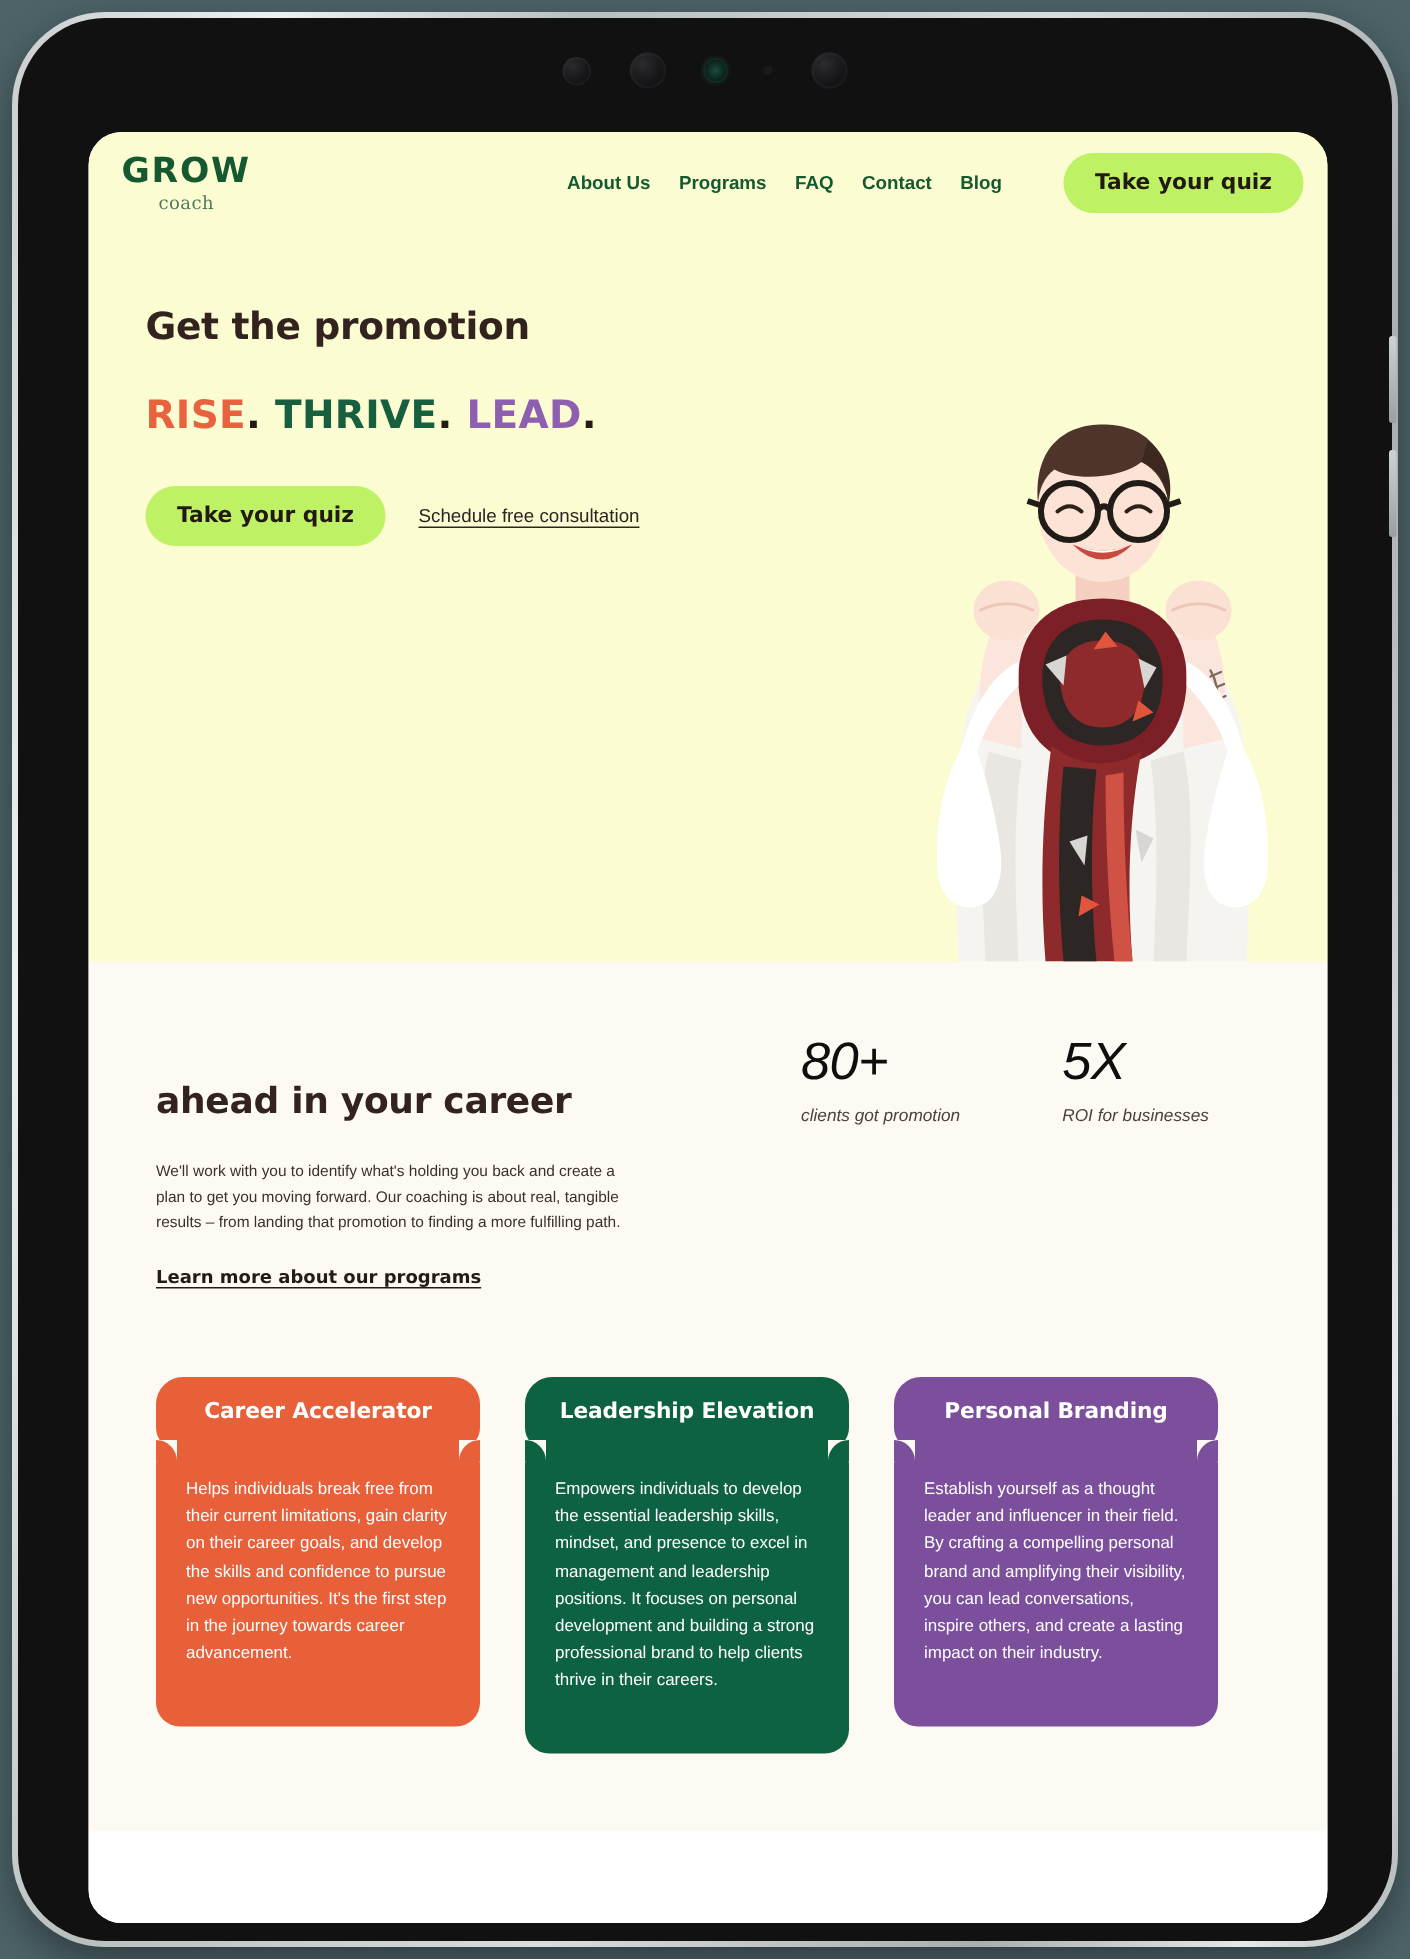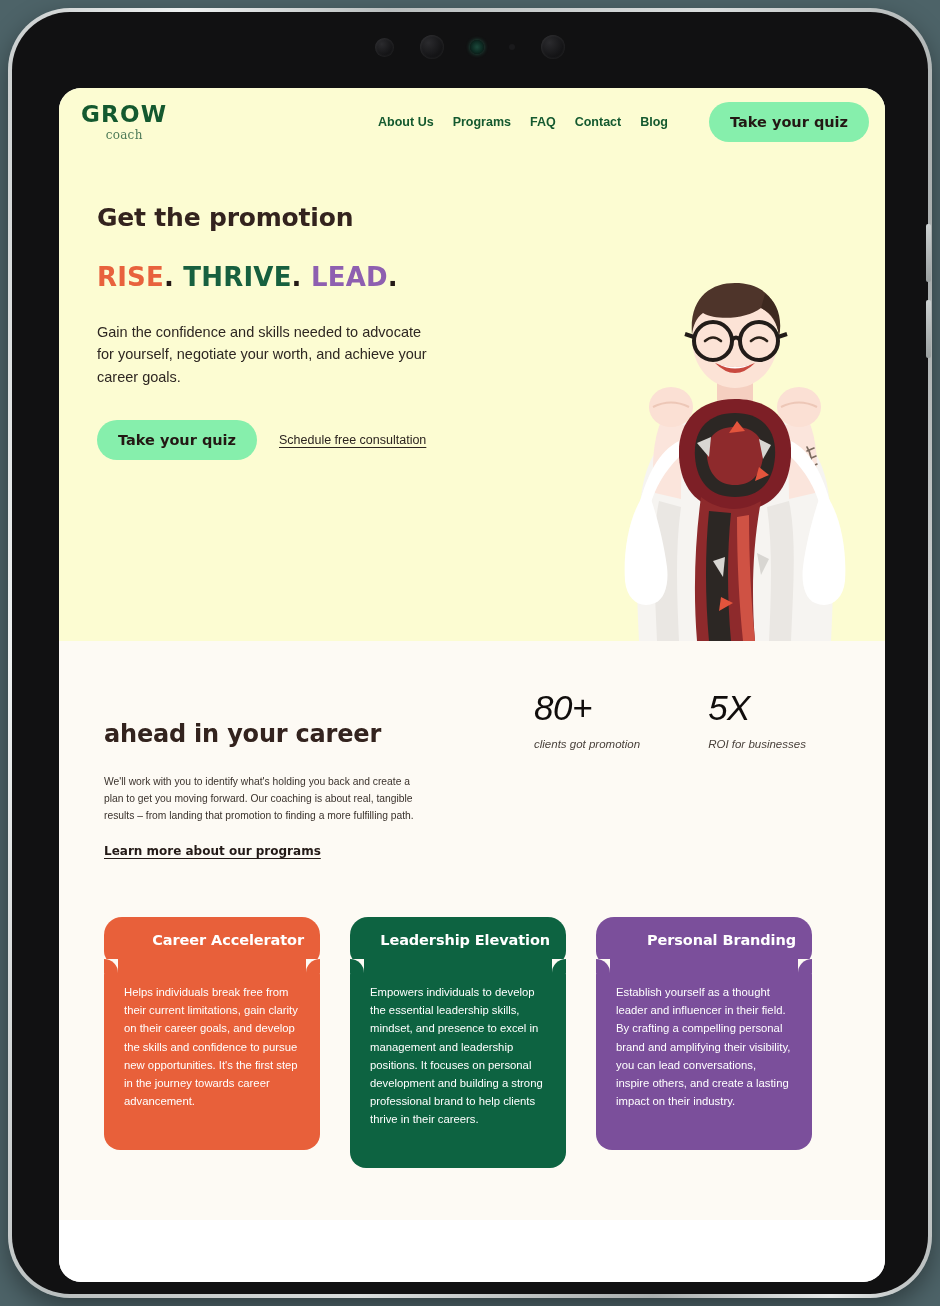--- a/index.html
+++ b/index.html
@@ -125,21 +125,21 @@
     gap: 19px;
   }
   .nav a {
     font-size: 12.5px;
     font-weight: 700;
     color: #14592f;
     text-decoration: none;
     white-space: nowrap;
   }
   .btn-quiz {
-    background: #86efac;
+    background: #bef264;
     color: #231814;
     border: none;
     border-radius: 22px;
     font-family: "DejaVu Sans", sans-serif;
     font-weight: 700;
     font-size: 14.5px;
     padding: 12px 21px;
     cursor: pointer;
     white-space: nowrap;
   }
@@ -272,21 +272,20 @@
     text-align: center;
     position: relative;
     z-index: 2;
   }
   .card-head h3 {
     font-family: "DejaVu Sans", sans-serif;
     font-size: 14.5px;
     font-weight: 700;
     color: #ffffff;
     letter-spacing: -.1px;
-    text-align: right;
   }
   .card-body {
     margin-top: -6px;
     border-radius: 16px;
     padding: 24px 20px 40px;
     min-height: 170px;
     position: relative;
   }
   .card-body p {
     font-size: 11.3px;
@@ -380,21 +379,20 @@
             <h1 class="hero-title">
               <span>Get the promotion</span><br>
             </h1>
 
             <div class="hero-tag">
               <span class="w-rise">RISE</span><span class="w-dot">.</span>
               <span class="w-thrive">THRIVE</span><span class="w-dot">.</span>
               <span class="w-lead">LEAD</span><span class="w-dot">.</span>
             </div>
 
-            <p class="hero-sub">Gain the confidence and skills needed to advocate for yourself, negotiate your worth, and achieve your career goals.</p>
 
             <div class="hero-actions">
               <button class="btn-quiz">Take your quiz</button>
               <a class="link-underline" href="#">Schedule free consultation</a>
             </div>
           </div>
 
           <div class="hero-photo">
             <svg viewBox="0 0 300 380" xmlns="http://www.w3.org/2000/svg" role="img">
               <defs>

